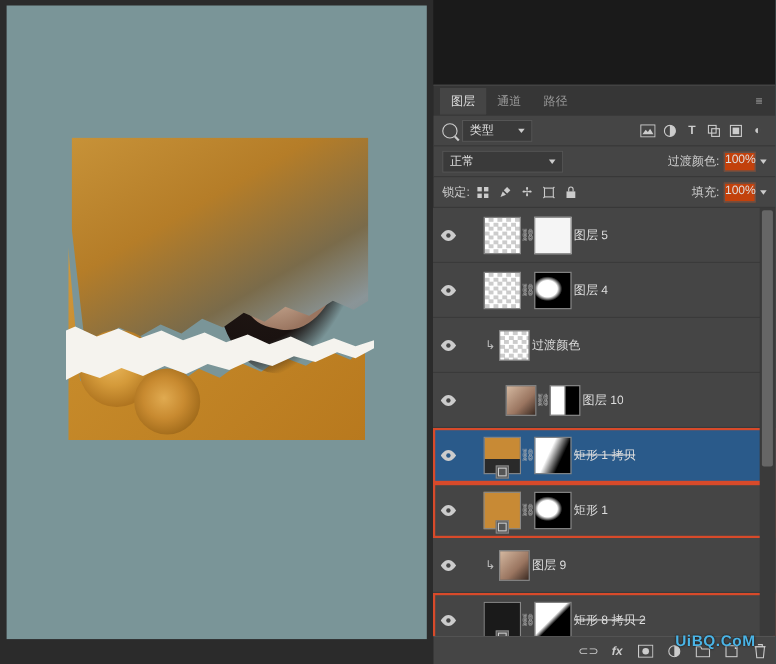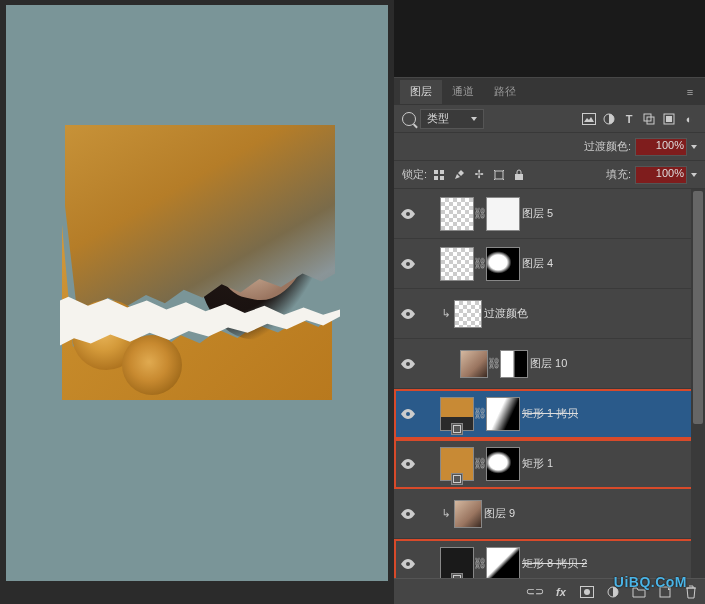--- a/index.html
+++ b/index.html
@@ -47,21 +47,21 @@
 .thumb.mask-half{background:linear-gradient(90deg,#fff 45%,#000 55%)}
 .thumb.mask-grad{background:linear-gradient(115deg,#fff 0%,#fff 40%,#000 70%)}
 .link{width:8px;height:12px;color:#bbb;display:flex;align-items:center;justify-content:center}
 .clip{width:12px;color:#bbb;display:flex;align-items:center;justify-content:center}
 .rect-badge{position:absolute;left:11px;bottom:-4px;width:12px;height:12px;background:#555;border:1px solid #888;display:flex;align-items:center;justify-content:center}
 .rect-badge::after{content:"";width:6px;height:6px;border:1px solid #ccc}
 .thumb-wrap{position:relative;flex-shrink:0}
 .lname{color:#ddd;margin-left:0;white-space:nowrap;overflow:hidden;text-overflow:ellipsis}
 .lname.strike{text-decoration:line-through}
 .spacer{flex:1}
-.num-input{width:52px;height:18px;background:#7f1d1d;border:1px solid #555;color:#ddd;text-align:right;padding-right:2px}
+.num-input{width:29px;height:18px;background:#c2410c;border:1px solid #555;color:#ddd;text-align:right;padding-right:2px}
 .scrollbar{position:absolute;right:0;top:0;width:14px;height:100%;background:#3a3a3a}
 .scroll-thumb{width:10px;margin:2px;height:60%;background:#666;border-radius:2px}
 .bottom-bar{display:flex;align-items:center;height:26px;background:#454545;border-top:1px solid #555;padding:0 6px;gap:10px;justify-content:flex-end}
 .bot-ico{width:16px;height:16px;color:#ccc;cursor:pointer;display:flex;align-items:center;justify-content:center}
 .watermark{position:absolute;right:18px;bottom:14px;color:#4bb4e6;font-weight:bold;font-size:14px;letter-spacing:0.5px;text-shadow:0 0 2px #000}
 .lbl{color:#ccc}
 </style>
 </head>
 <body>
 
@@ -119,20 +119,25 @@
     <span class="ico-btn">
         <svg width="12" height="12" viewBox="0 0 12 12">
           <rect x="1" y="1" width="10" height="10" fill="none" stroke="#ccc"></rect>
           <rect x="3" y="3" width="6" height="6" fill="#ccc"></rect>
         </svg>
       </span>
     <span class="ico-btn">◐</span>
   </div>
 
   <div class="row">
+    <div class="dropdown" style="width:110px">
+      <span>正常</span>
+      <div class="spacer"></div>
+      <span class="chev"></span>
+    </div>
     <div class="spacer"></div>
     <span class="lbl">过渡颜色:</span>
     <div class="num-input">100%</div>
     <span class="chev"></span>
   </div>
 
   <div class="row">
     <span class="lbl">锁定:</span>
     <span class="ico-btn">
         <svg width="12" height="12" viewBox="0 0 12 12">

